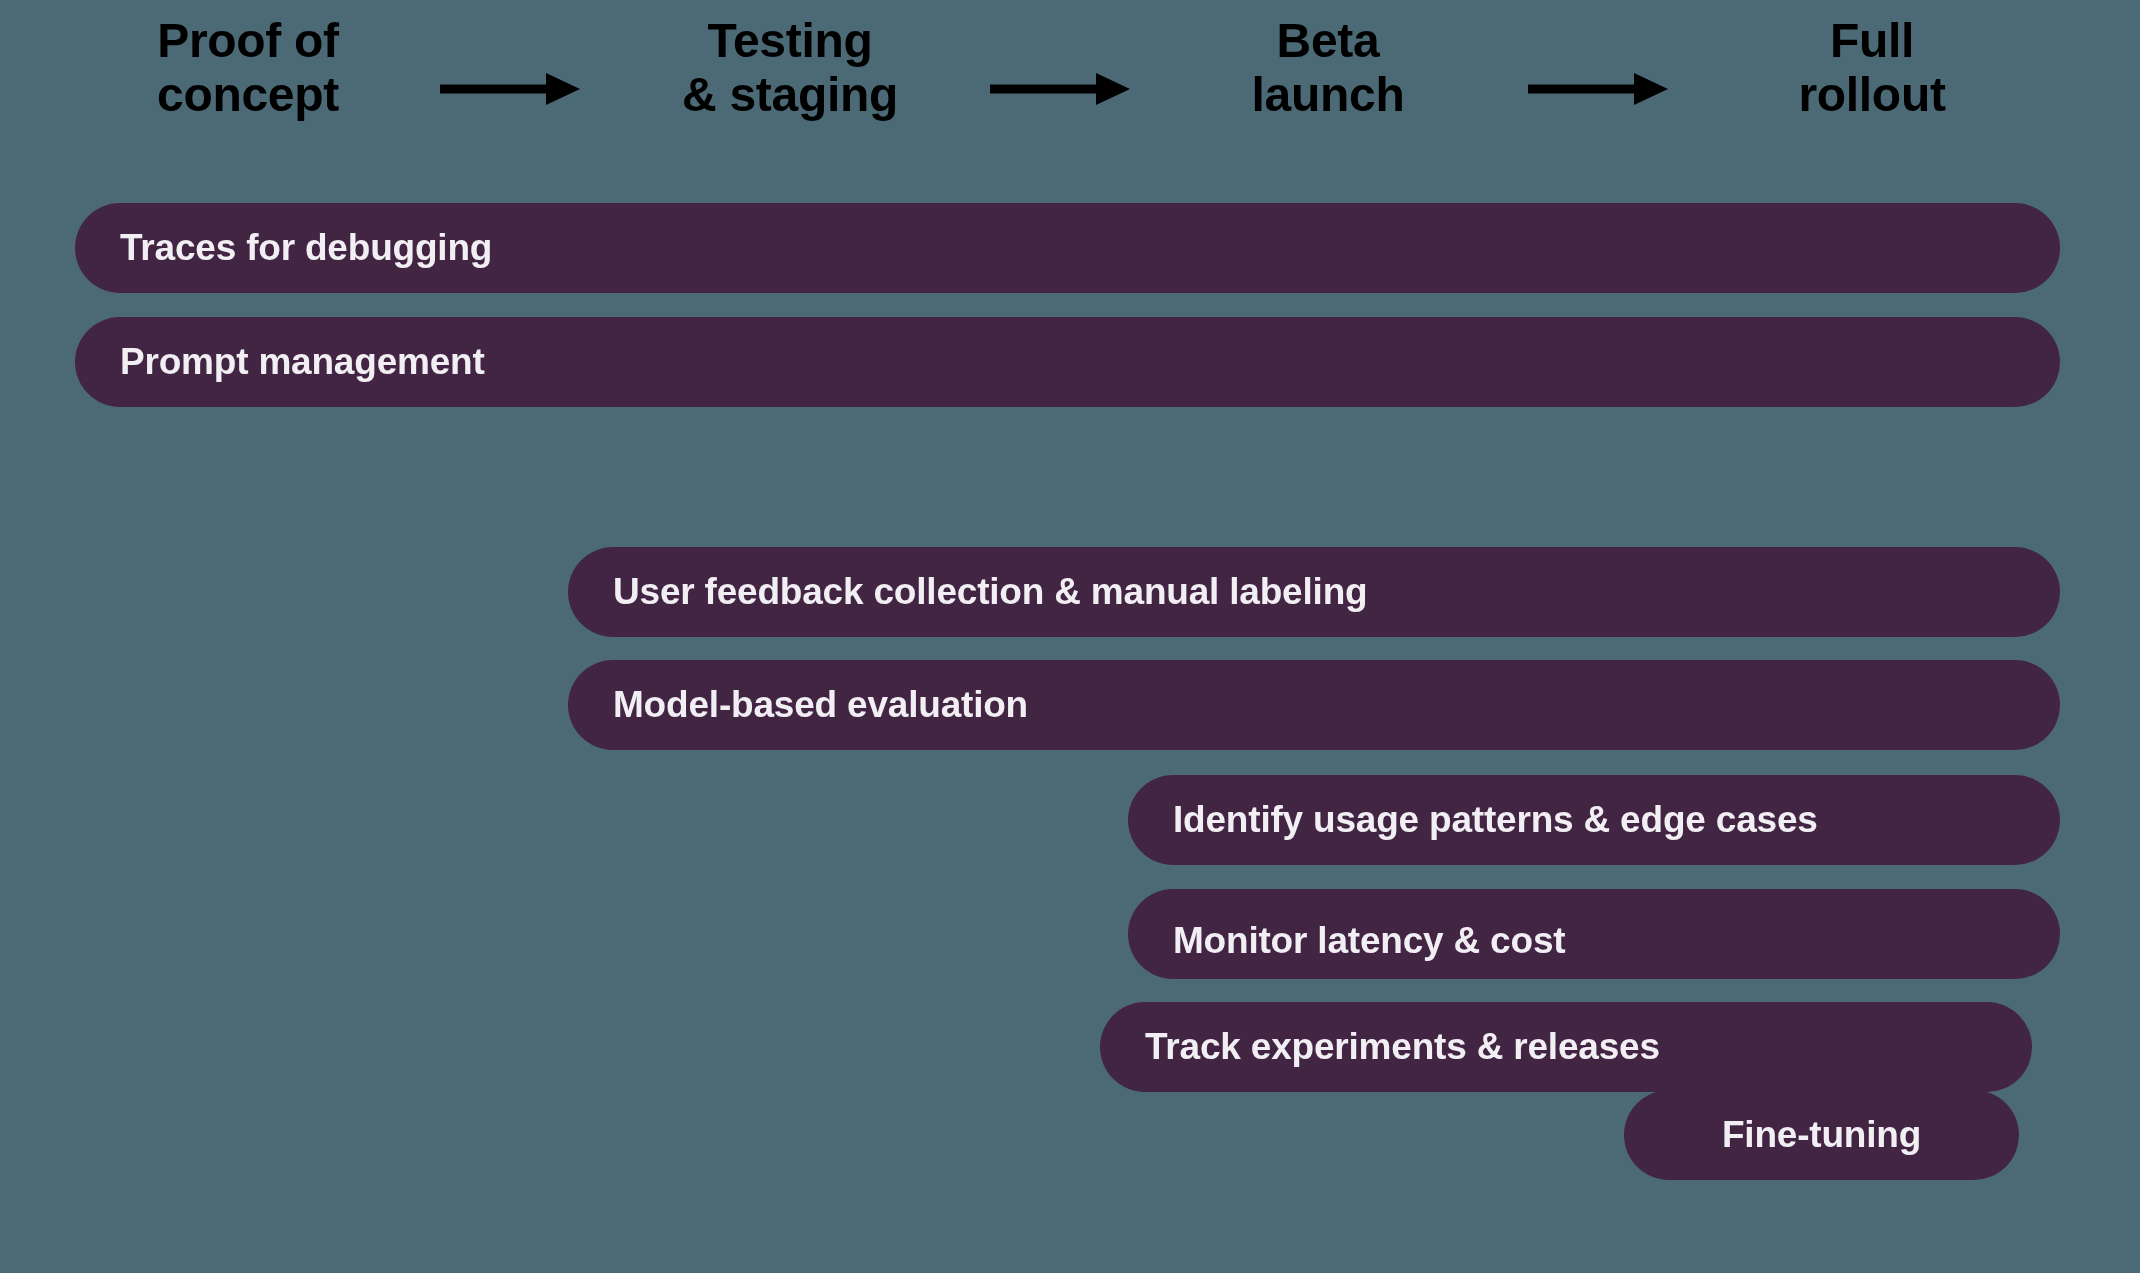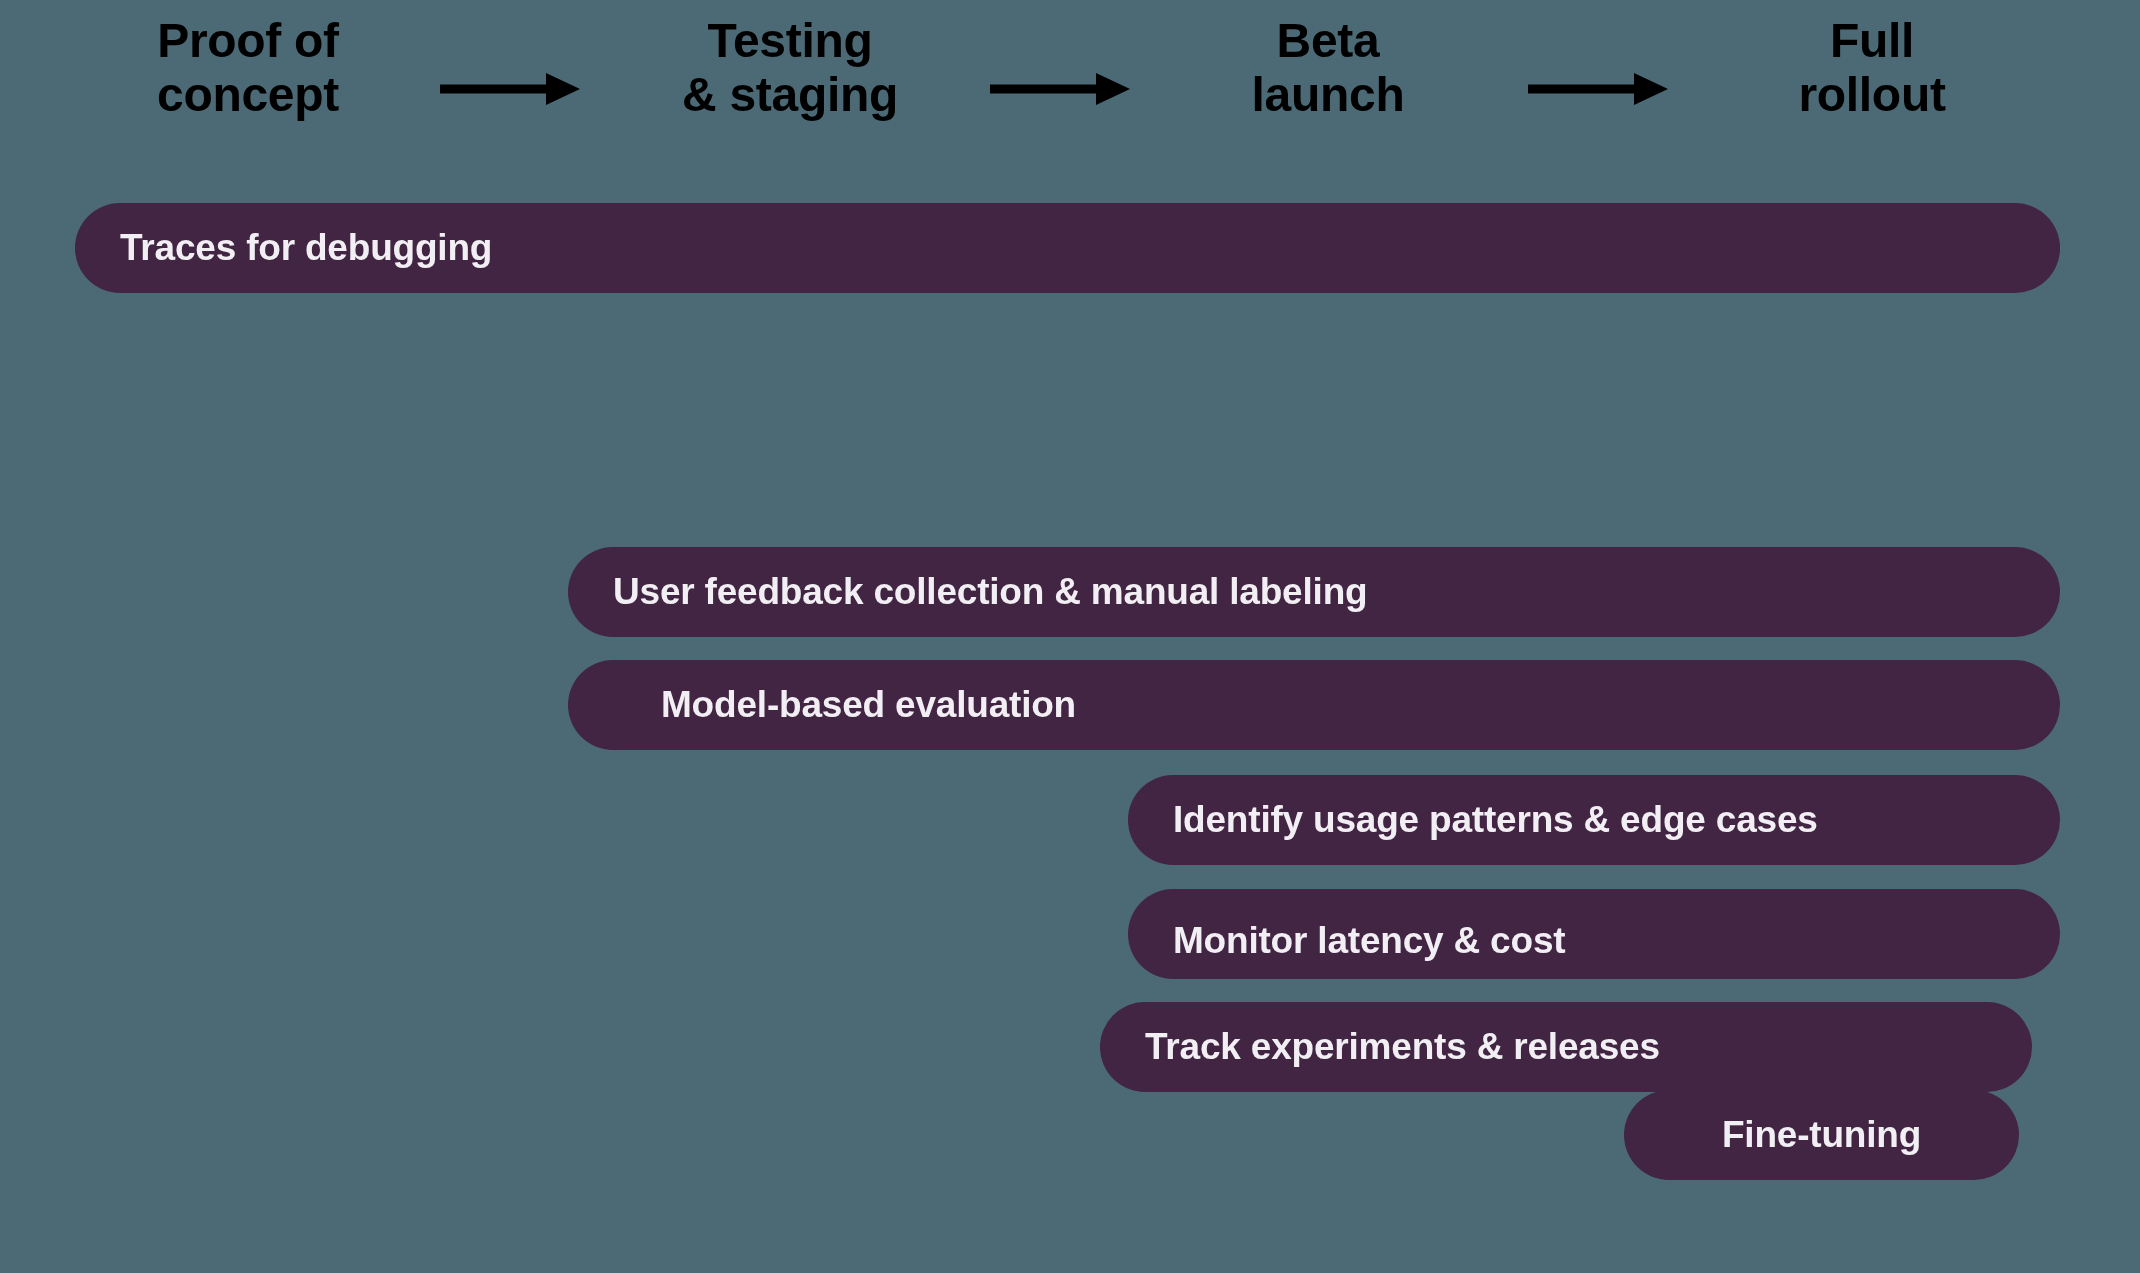--- a/index.html
+++ b/index.html
@@ -108,25 +108,28 @@
         <line x1="0" y1="17" x2="112" y2="17" stroke="#000000" stroke-width="9"></line>
         <polygon points="106,1 140,17 106,33" fill="#000000"></polygon>
       </svg>
     </div>
 
   </div>
 
   <div class="bar align-left" style="left: 75px; width: 1985px; top: 203px; background: rgb(66, 36, 67);">
     <span class="bar-label" style="color: rgb(242, 239, 244);">Traces for debugging</span>
   </div>
+  <div class="bar align-left" style="left: 75px; width: 1985px; top: 317px; background: rgb(66, 36, 67);">
+    <span class="bar-label" style="color: rgb(242, 239, 244);">Prompt management</span>
+  </div>
   <div class="bar align-left" style="left: 568px; width: 1492px; top: 547px; background: rgb(66, 36, 67);">
     <span class="bar-label" style="color: rgb(242, 239, 244);">User feedback collection &amp; manual labeling</span>
   </div>
   <div class="bar align-left" style="left: 568px; width: 1492px; top: 660px; background: rgb(66, 36, 67);">
-    <span class="bar-label" style="color: rgb(242, 239, 244); margin-left: 48px;">Model-based evaluation</span>
+    <span class="bar-label" style="color: rgb(242, 239, 244);">Model-based evaluation</span>
   </div>
   <div class="bar align-left" style="left: 1128px; width: 932px; top: 775px; background: rgb(66, 36, 67);">
     <span class="bar-label" style="color: rgb(242, 239, 244);">Identify usage patterns &amp; edge cases</span>
   </div>
   <div class="bar align-left" style="left: 1128px; width: 932px; top: 889px; background: rgb(66, 36, 67);">
     <span class="bar-label" style="color: rgb(242, 239, 244); margin-top: 14px;">Monitor latency &amp; cost</span>
   </div>
   <div class="bar align-left" style="left: 1100px; width: 932px; top: 1002px; background: rgb(66, 36, 67);">
     <span class="bar-label" style="color: rgb(242, 239, 244);">Track experiments &amp; releases</span>
   </div>

